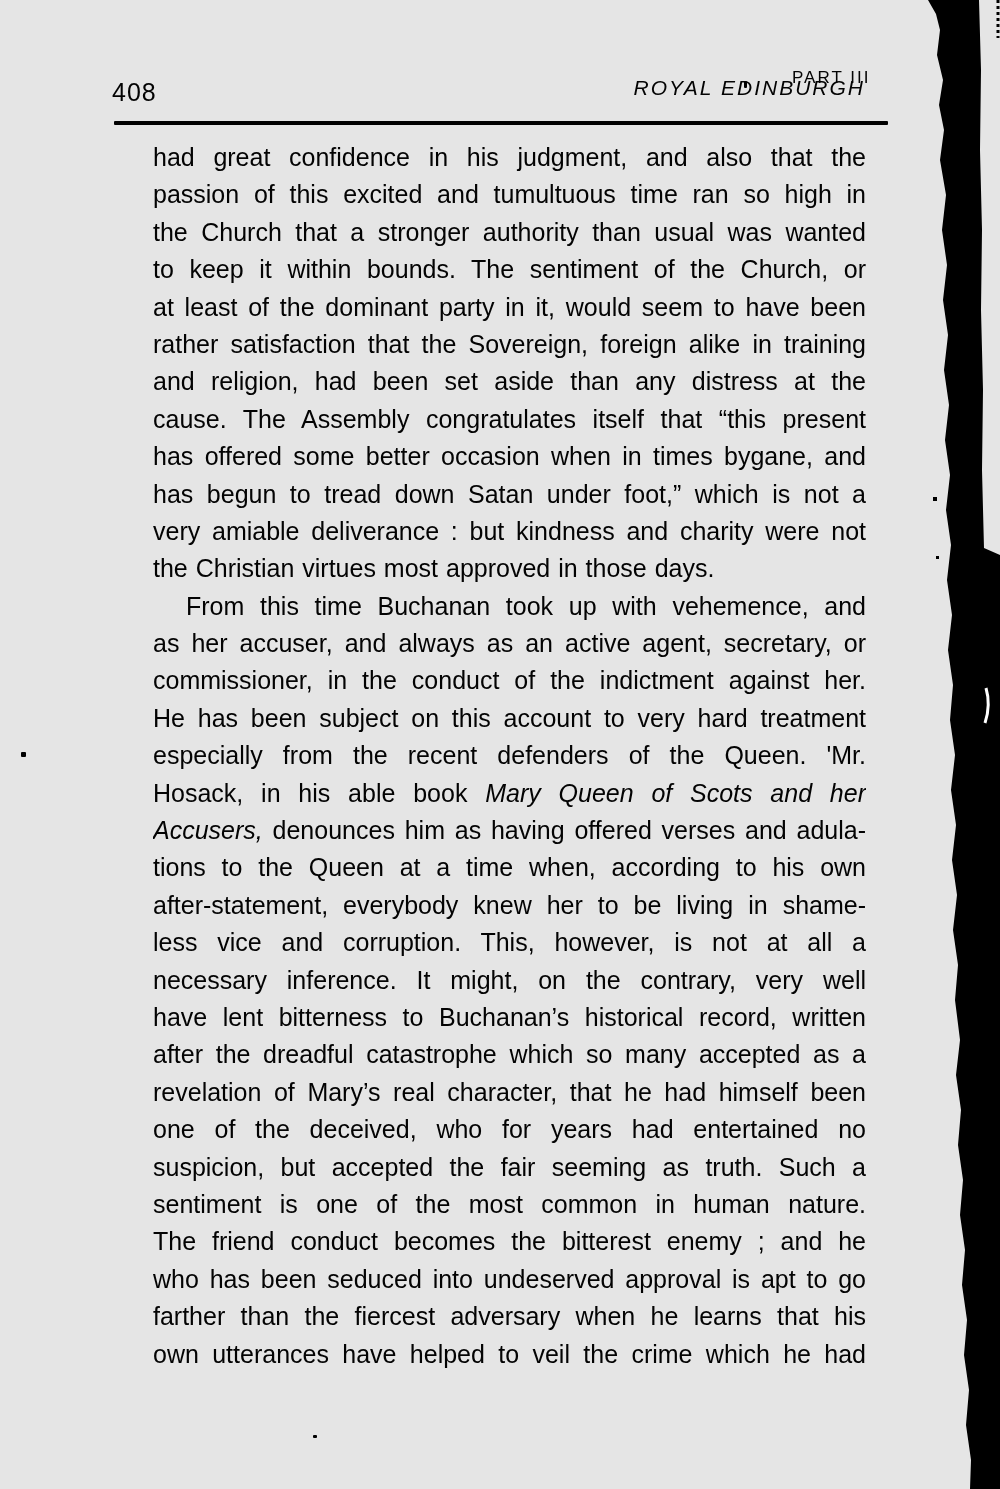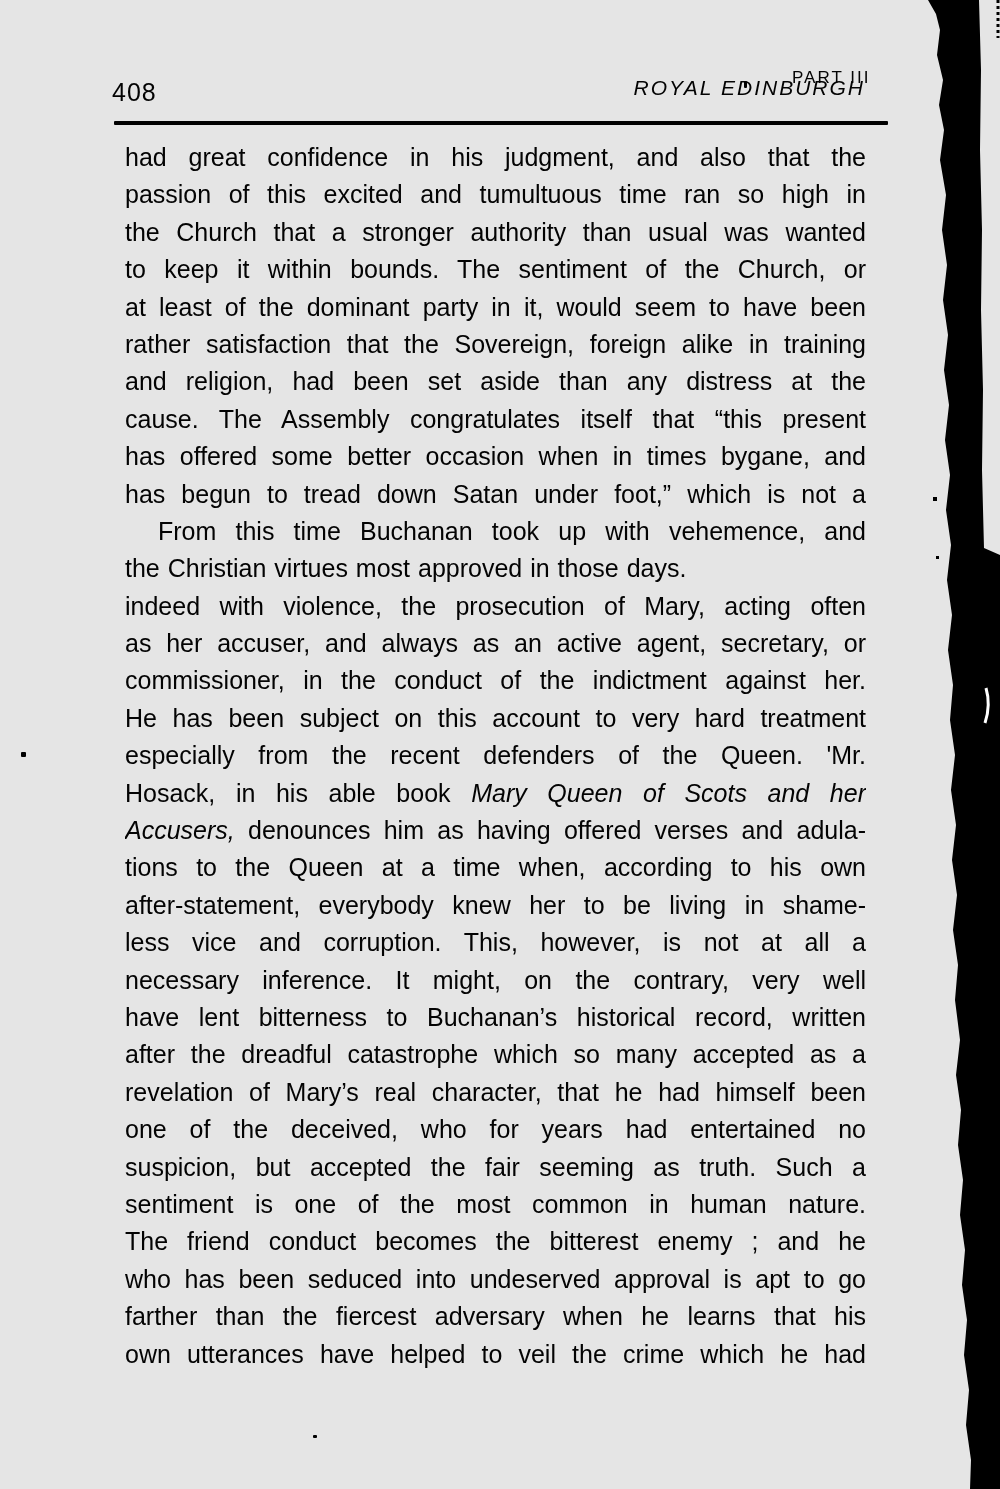--- a/index.html
+++ b/index.html
@@ -31,20 +31,21 @@
   }
   .text-block{
     position:absolute;left:125px;top:139px;width:741px;
     font-size:25px;line-height:37.4px;
     text-align:justify;
     word-spacing:1px;
   }
   .line{
     height:37.4px;overflow:hidden;
     text-align:justify;
+    margin-left:28px;
   }
   .line.just{ text-align-last:justify; }
   .line.just::after{ content:"";display:inline-block;width:100%; }
   .line.indent{ padding-left:33px; }
   .it{ font-style:italic; }
   .speck{ position:absolute;background:#000;border-radius:1px; }
   .gutter-svg{ position:absolute;top:0;left:0;pointer-events:none; }
 </style>
 </head>
 <body>
@@ -60,23 +61,23 @@
       <div class="line just"><span>had great confidence in his judgment, and also that the</span></div>
       <div class="line just"><span>passion of this excited and tumultuous time ran so high in</span></div>
       <div class="line just"><span>the Church that a stronger authority than usual was wanted</span></div>
       <div class="line just"><span>to keep it within bounds. The sentiment of the Church, or</span></div>
       <div class="line just"><span>at least of the dominant party in it, would seem to have been</span></div>
       <div class="line just"><span>rather satisfaction that the Sovereign, foreign alike in training</span></div>
       <div class="line just"><span>and religion, had been set aside than any distress at the</span></div>
       <div class="line just"><span>cause. The Assembly congratulates itself that “this present</span></div>
       <div class="line just"><span>has offered some better occasion when in times bygane, and</span></div>
       <div class="line just"><span>has begun to tread down Satan under foot,” which is not a</span></div>
+      <div class="line just"><span>very amiable deliverance : but kindness and charity were not</span></div>
+      <div class="line"><span>the Christian virtues most approved in those days.</span></div>
       <div class="line just indent"><span>From this time Buchanan took up with vehemence, and</span></div>
-      <div class="line"><span>the Christian virtues most approved in those days.</span></div>
-      <div class="line just"><span>indeed with violence, the prosecution of Mary, acting often</span></div>
       <div class="line just"><span>as her accuser, and always as an active agent, secretary, or</span></div>
       <div class="line just"><span>commissioner, in the conduct of the indictment against her.</span></div>
       <div class="line just"><span>He has been subject on this account to very hard treatment</span></div>
       <div class="line just"><span>especially from the recent defenders of the Queen. 'Mr.</span></div>
       <div class="line just"><span>Hosack, in his able book </span><span class="it">Mary Queen of Scots and her</span></div>
       <div class="line just"><span class="it">Accusers,</span><span> denounces him as having offered verses and adula-</span></div>
       <div class="line just"><span>tions to the Queen at a time when, according to his own</span></div>
       <div class="line just"><span>after-statement, everybody knew her to be living in shame-</span></div>
       <div class="line just"><span>less vice and corruption. This, however, is not at all a</span></div>
       <div class="line just"><span>necessary inference. It might, on the contrary, very well</span></div>

